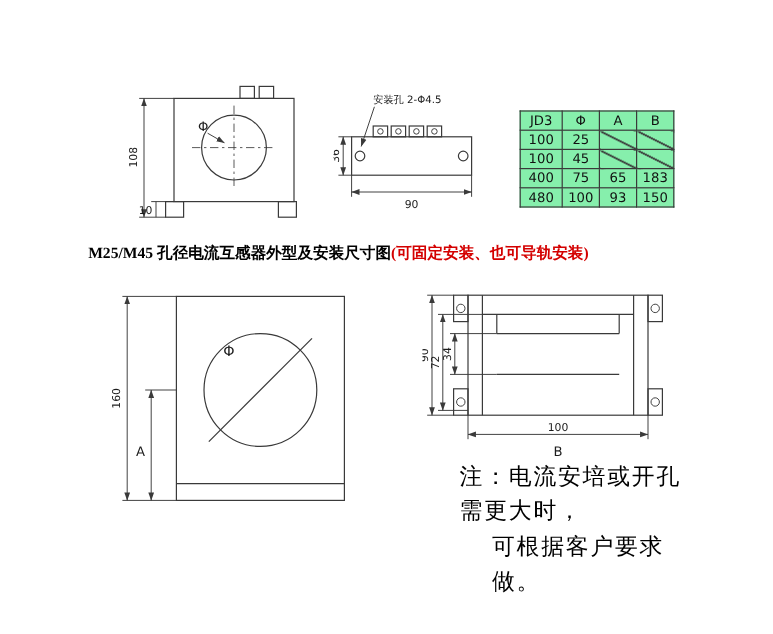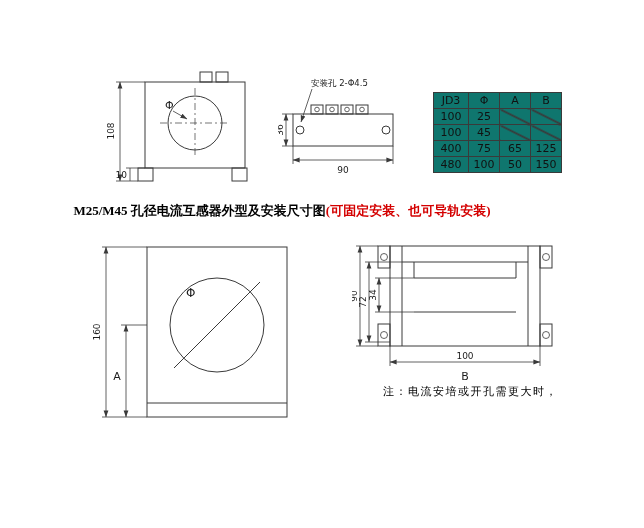--- a/index.html
+++ b/index.html
@@ -10,38 +10,38 @@
 
   
   svg .ln   { fill:none; stroke:var(--line); stroke-width:1; }
   svg .thin { fill:none; stroke:var(--line); stroke-width:0.8; }
   svg .dash { fill:none; stroke:var(--line); stroke-width:0.7; stroke-dasharray:7 3 2 3; }
   svg .arrowhead { fill:var(--line); }
   svg text  { fill:#1c1c1c; font-family:"DejaVu Sans", sans-serif; }
   svg .dim  { font-size:9px; }
 
   
-  .spec { position:absolute; left:433px; top:92px; border-collapse:collapse; table-layout:fixed; background:#0f766e; }
+  .spec { position:absolute; left:433px; top:92px; border-collapse:collapse; table-layout:fixed; background:#86efac; }
   .spec th, .spec td {
     border:1px solid var(--line); width:31px; height:16px; text-align:center;
     vertical-align:middle; font-size:11px; font-weight:normal; padding:0;
     color:#111; font-family:"DejaVu Sans", sans-serif;
   }
   .spec th:first-child, .spec td:first-child { width:35px; }
   .diag {
     background-image:linear-gradient(to top right,
       transparent 47%, var(--line) 47%, var(--line) 53%, transparent 53%);
   }
 
   
   .caption { position:absolute; left:0; width:564px; text-align:center;
     font-family:"Liberation Serif", serif; font-weight:bold; font-size:13px; color:#000; }
   .caption .red { color:var(--red); }
   .note { position:absolute; left:383px; top:383px; width:200px;
-    font-family:"Liberation Serif", serif; font-size:11px; letter-spacing:1.5px;
+    font-family:"Liberation Serif", serif; font-size:19px; letter-spacing:1.5px;
     line-height:1.55; color:#000; }
   .note .indent { padding-left:27px; }
 </style>
 </head>
 <body>
 
 <div class="page">
 
   <svg class="abs" style="left:100px; top:60px;" width="175" height="140" viewBox="0 0 175 140">
     <defs>
@@ -117,26 +117,26 @@
     <tr>
       <td>100</td>
       <td>45</td>
       <td class="diag"></td>
       <td class="diag"></td>
     </tr>
     <tr>
       <td>400</td>
       <td>75</td>
       <td>65</td>
-      <td>125</td>
+      <td>183</td>
     </tr>
     <tr>
       <td>480</td>
       <td>100</td>
-      <td>50</td>
+      <td>93</td>
       <td>150</td>
     </tr>
   </tbody>
     </table>
 
   <div class="caption" style="top:202px;">
     <span>M25/M45 孔径电流互感器外型及安装尺寸图</span><span class="red">(可固定安装、也可导轨安装)</span>
   </div>
 
   <svg class="abs" style="left:88px; top:222px;" width="210" height="215" viewBox="0 0 210 215">
@@ -193,16 +193,17 @@
       <line class="thin" x1="38" y1="118" x2="38" y2="138"></line>
       <line class="thin" x1="188" y1="118" x2="188" y2="138"></line>
       <line class="thin" x1="38" y1="134" x2="188" y2="134" marker-start="url(#arw)" marker-end="url(#arw)"></line>
       <text class="dim" x="113" y="131" text-anchor="middle">100</text>
       <text x="113" y="152" font-size="11" text-anchor="middle">B</text>
     </g>
   </svg>
 
   <div class="note">
     <div>注：电流安培或开孔需更大时，</div>
+    <div class="indent">可根据客户要求做。</div>
   </div>
 
 
 </div>
 
 </body></html>

